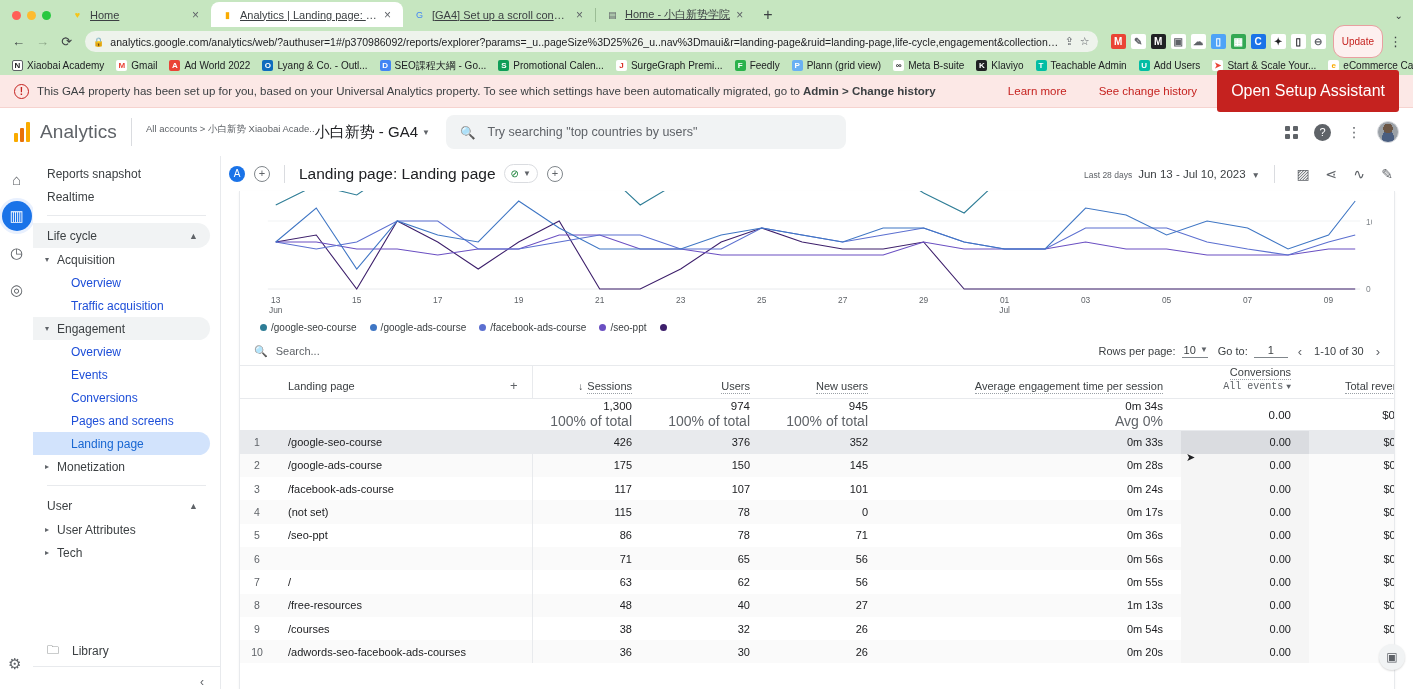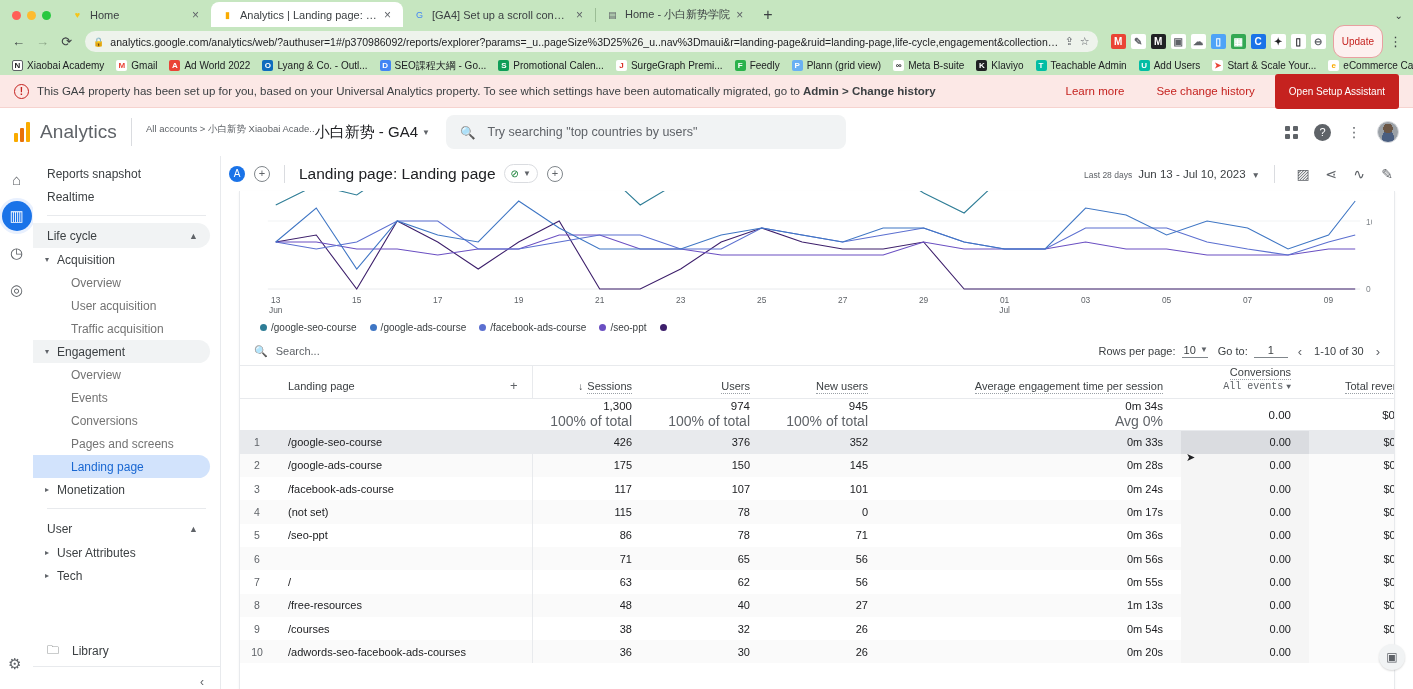--- a/index.html
+++ b/index.html
@@ -25,21 +25,21 @@
     height: 25px; padding: 0 8px 0 10px;
     min-width: 150px; max-width: 192px;
     border-radius: 8px 8px 0 0;
     font-size: 11px; color: #3c4043;
     position: relative;
   }
   .tab.active { background: #ffffff; }
   .tab .favicon { width: 13px; height: 13px; flex: 0 0 13px; border-radius: 2px;
      display: flex; align-items: center; justify-content: center; font-size: 9px; overflow: hidden;}
   .tab .tab-title { flex: 1 1 auto; white-space: nowrap; overflow: hidden;
-     text-overflow: ellipsis; font-size: 11px; }
+     text-overflow: ellipsis; font-size: 11px; text-decoration: underline; }
   .tab .tab-close { flex: 0 0 11px; font-size: 12px; color: #5f6368; line-height: 1; }
   .tab-sep { width: 1px; height: 14px; background: #9bbd95; margin-bottom: 5px; }
   .newtab { font-size: 16px; color: #3c4043; padding: 0 8px 4px 8px; line-height: 1; }
   .chev-down { margin-left: auto; color: #3c4043; font-size: 10px; padding: 0 10px 6px 0; }
 
   
   .omnirow { display: flex; align-items: center; height: 29px; padding: 0 8px; background: #c6e6c0; gap: 3px; }
   .navbtn { width: 22px; height: 22px; display: flex; align-items: center; justify-content: center;
      color: #3c4043; font-size: 13px; border-radius: 50%; }
   .navbtn.dim { color: #8aa485; }
@@ -70,21 +70,21 @@
     height: 33px; background: #fce8e6; display: flex; align-items: center;
     padding: 0 14px; gap: 8px; font-size: 11.5px; color: #3c4043;
     border-bottom: 1px solid #f6d3cf;
   }
   .banner .warn { width: 15px; height: 15px; border: 1.4px solid #c5221f; border-radius: 50%;
      color: #c5221f; font-size: 10px; display: flex; align-items: center; justify-content: center;
      font-weight: bold; flex: 0 0 15px; }
   .banner .btext { flex: 1 1 auto; }
   .banner .btext b { font-weight: bold; text-align: right; }
   .banner-link { color: #c5221f; font-size: 11.5px; padding: 0 12px; white-space: nowrap; }
-  .banner-cta { background: #c5221f; color: #fff; border-radius: 3px; font-size: 10px;
+  .banner-cta { background: #c5221f; color: #fff; border-radius: 3px; font-size: 16px;
      padding: 12px 14px; white-space: nowrap; }
 
   
   .ga-header { height: 48px; display: flex; align-items: center; padding: 0 14px; background: #fff; }
   .ga-logo { display: flex; align-items: flex-end; gap: 2px; margin-right: 10px; height: 20px; }
   .ga-logo i { display: block; width: 4px; background: #f9ab00; border-radius: 1px; }
   .ga-logo i:nth-child(1) { height: 9px; }
   .ga-logo i:nth-child(2) { height: 14px; background: #e8710a; }
   .ga-logo i:nth-child(3) { height: 20px; background: #f9ab00; }
   .ga-wordmark { font-size: 19px; color: #5f6368; letter-spacing: 0.1px; margin-right: 14px; }
@@ -127,21 +127,21 @@
   .nav-group { height: 25px; display: flex; align-items: center; padding: 0 12px 0 14px;
      color: #3c4043; border-radius: 0 13px 13px 0; margin-right: 10px; }
   .nav-group.shaded { background: #f1f3f4; }
   .nav-group .gname { flex: 1 1 auto; font-size: 12px; }
   .nav-group .caret { font-size: 9px; color: #5f6368; }
   .nav-sub { height: 23px; display: flex; align-items: center; padding-left: 12px;
      border-radius: 0 13px 13px 0; margin-right: 10px; color: #3c4043; }
   .nav-sub.shaded { background: #f1f3f4; }
   .nav-sub .tri { width: 12px; font-size: 8px; color: #5f6368; flex: 0 0 12px; }
   .nav-leaf { height: 23px; display: flex; align-items: center; padding-left: 38px;
-     border-radius: 0 13px 13px 0; margin-right: 10px; color: #737373; font-size: 12px; }
+     border-radius: 0 13px 13px 0; margin-right: 10px; color: #1d4ed8; font-size: 12px; }
   .nav-leaf.selected { background: #d2e3fc; color: #1967d2; }
   .nav-bottom { margin-top: auto; }
   .lib-item { height: 30px; display: flex; align-items: center; gap: 13px;
      padding-left: 14px; color: #3c4043; font-size: 12px; }
   .collapse-row { height: 30px; border-top: 1px solid #e8eaed; display: flex;
      align-items: center; justify-content: flex-end; padding-right: 16px; color: #5f6368; font-size: 12px; }
 
   
   .main { flex: 1 1 auto; background: #fff; display: flex; flex-direction: column;
      overflow: hidden; position: relative; }
@@ -418,21 +418,20 @@
     <div class="nav-group shaded">
       <span class="gname">Life cycle</span>
       <span class="caret">▲</span>
     </div>
 
     <div class="nav-sub">
       <span class="tri">▾</span>
       <span>Acquisition</span>
     </div>
     <div class="nav-leaf">Overview</div>
-    <div class="nav-leaf">User acquisition</div>
     <div class="nav-leaf">Traffic acquisition</div>
 
     <div class="nav-sub shaded">
       <span class="tri">▾</span>
       <span>Engagement</span>
     </div>
     <div class="nav-leaf">Overview</div>
     <div class="nav-leaf">Events</div>
     <div class="nav-leaf">Conversions</div>
     <div class="nav-leaf">Pages and screens</div>

